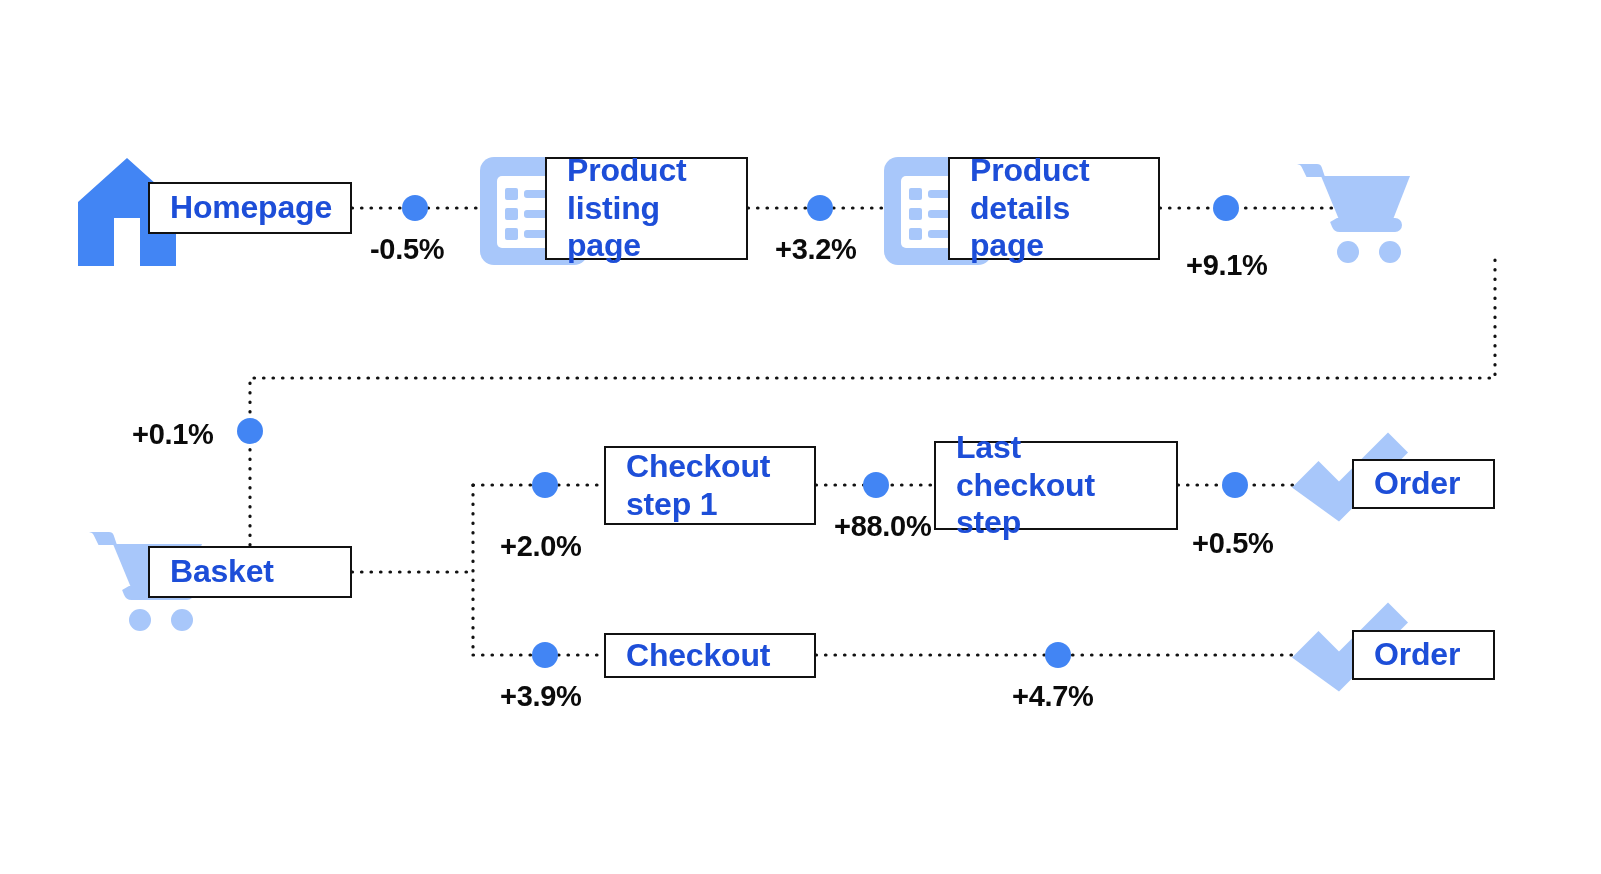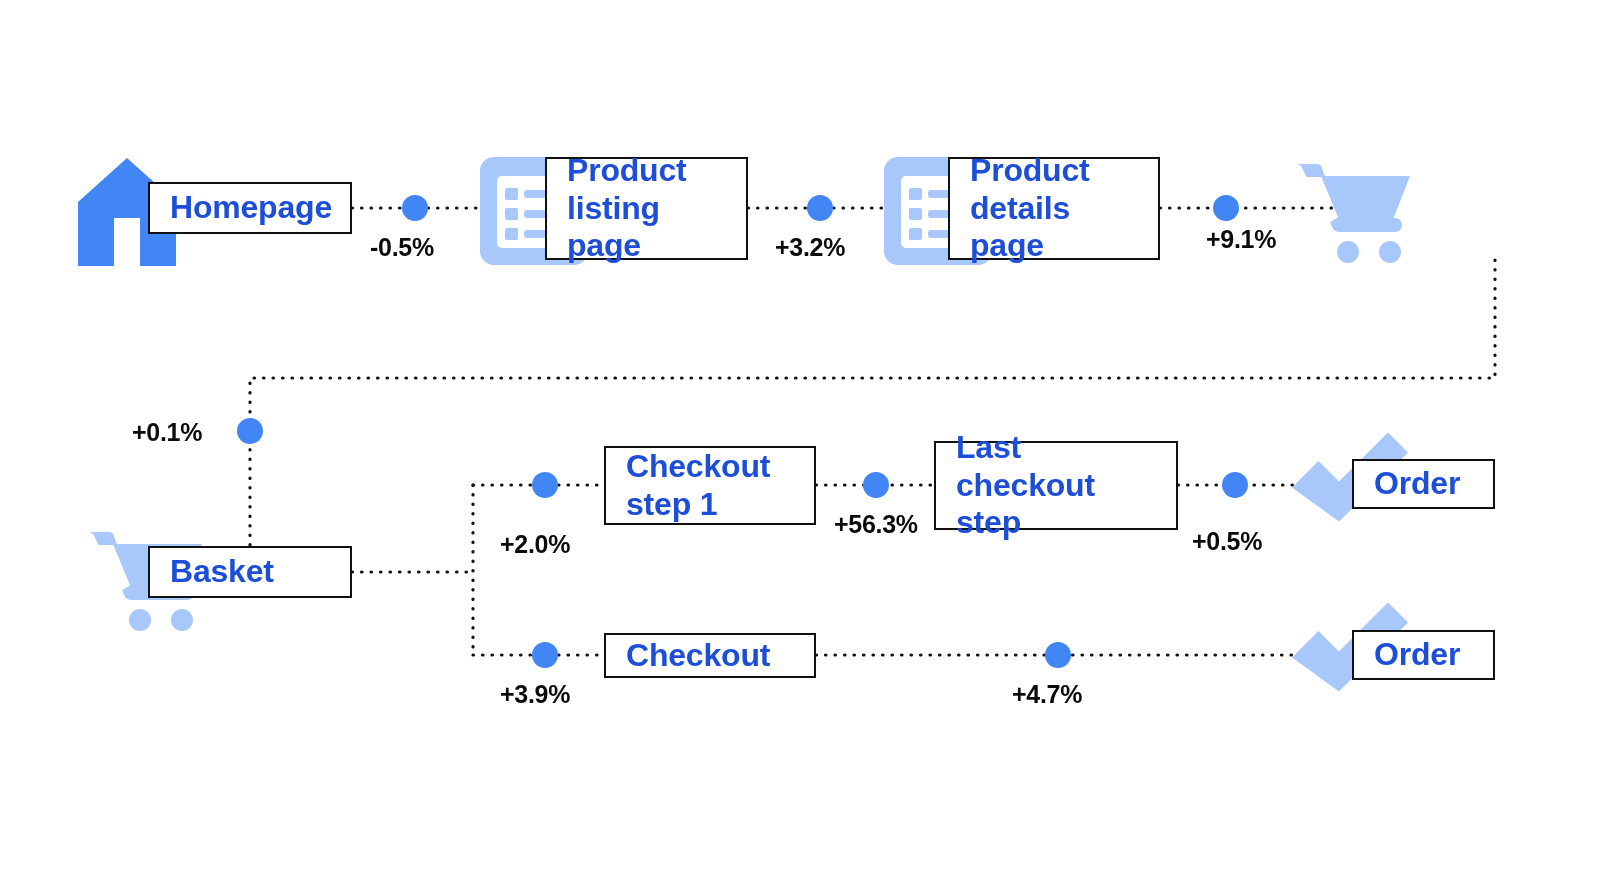--- a/index.html
+++ b/index.html
@@ -53,21 +53,21 @@
   .dot {
     position: absolute;
     width: 26px;
     height: 26px;
     border-radius: 50%;
     background: #4285f4;
     z-index: 7;
   }
   .pct {
     position: absolute;
-    font-size: 25px;
+    font-size: 29px;
     font-weight: 700;
     letter-spacing: -0.3px;
     color: #0b0b0b;
     white-space: nowrap;
     z-index: 7;
   }
 </style>
 </head>
 <body>
 
@@ -214,21 +214,21 @@
   <span class="dot" style="left:1213px; top:195px;"></span>
   <span class="dot" style="left:237px;  top:418px;"></span>
   <span class="dot" style="left:532px;  top:472px;"></span>
   <span class="dot" style="left:863px;  top:472px;"></span>
   <span class="dot" style="left:1222px; top:472px;"></span>
   <span class="dot" style="left:532px;  top:642px;"></span>
   <span class="dot" style="left:1045px; top:642px;"></span>
 
   <span class="pct" style="left:370px; top:233px;">-0.5%</span>
   <span class="pct" style="left:775px; top:233px;">+3.2%</span>
-  <span class="pct" style="left:1186px; top:225px;margin-left:20px;">+9.1%</span>
+  <span class="pct" style="left:1186px; top:249px;">+9.1%</span>
   <span class="pct" style="left:132px; top:418px;text-align:right;">+0.1%</span>
   <span class="pct" style="left:500px; top:510px;margin-top:20px;">+2.0%</span>
-  <span class="pct" style="left:834px; top:510px;">+56.3%</span>
+  <span class="pct" style="left:834px; top:510px;">+88.0%</span>
   <span class="pct" style="left:1192px; top:527px;">+0.5%</span>
   <span class="pct" style="left:500px; top:680px;">+3.9%</span>
   <span class="pct" style="left:1012px; top:680px;">+4.7%</span>
 
 </div>
 
 </body></html>

